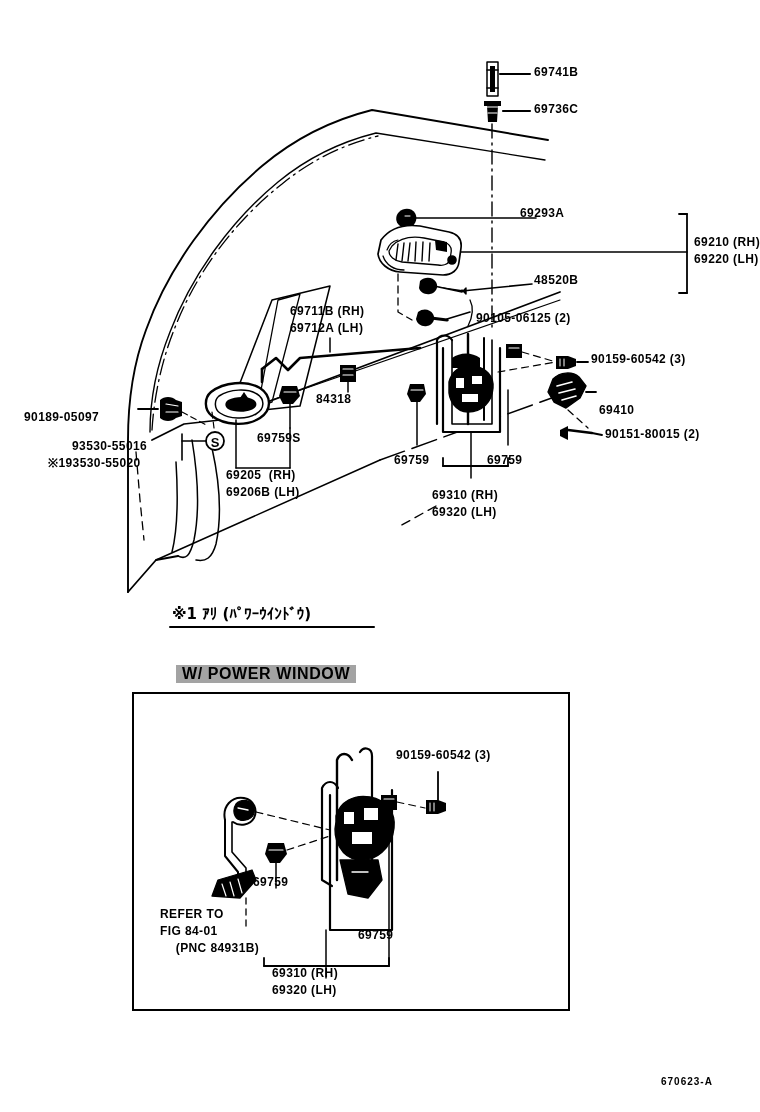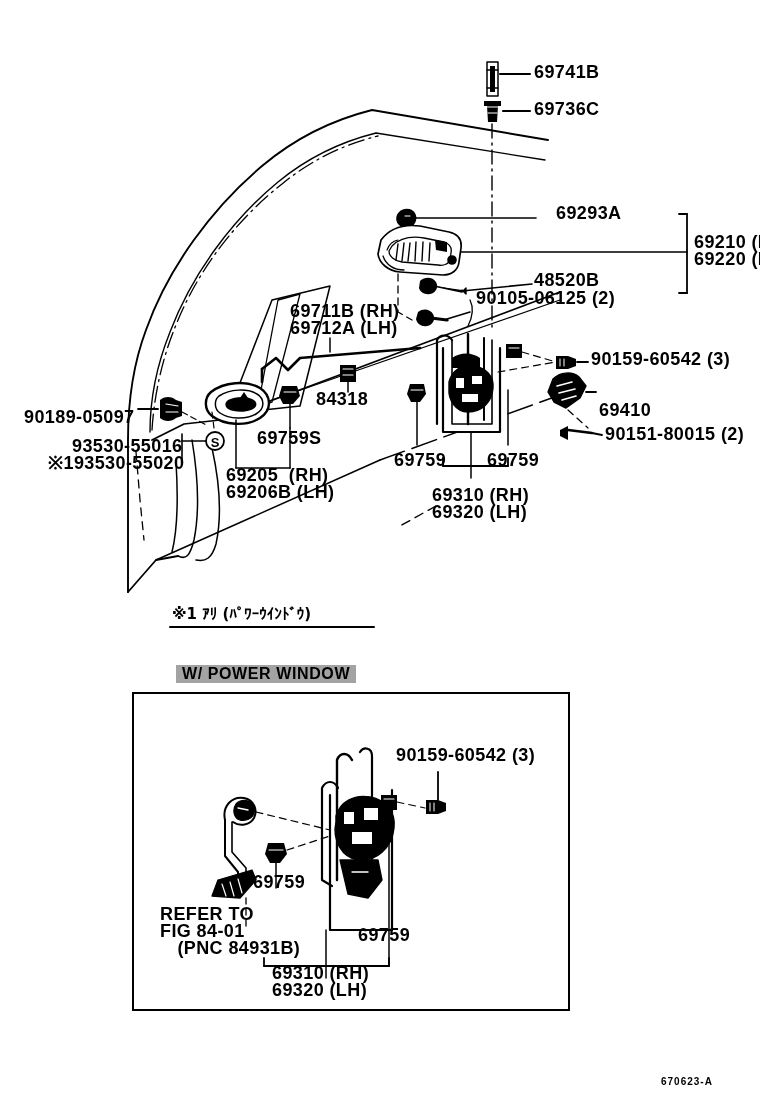--- a/index.html
+++ b/index.html
@@ -1,21 +1,21 @@
 <!DOCTYPE html>
 <html><head>
 <meta charset="utf-8">
 <style>
   html,body{margin:0;padding:0;background:#fff;}
   body{width:760px;height:1112px;position:relative;overflow:hidden;
        font-family:"Liberation Sans",sans-serif;color:#000;}
   #root{position:absolute;inset:0;}
   svg.art{position:absolute;left:0;top:0;width:760px;height:1112px;overflow:visible;}
   .lbl{position:absolute;font-family:"Liberation Sans",sans-serif;
-       font-weight:bold;font-size:18px;letter-spacing:0.4px;white-space:pre;line-height:17px;}
+       font-weight:bold;font-size:12px;letter-spacing:0.4px;white-space:pre;line-height:17px;}
   .lbl.jp{font-family:"DejaVu Sans",sans-serif;font-size:15px;letter-spacing:0px;}
   .lbl.figcode{font-size:10px;letter-spacing:1px;}
   .boxtitle{position:absolute;font-weight:bold;font-size:16px;letter-spacing:0.6px;white-space:pre;}
   .panelbox{position:absolute;border:2.5px solid #000;background:transparent;}
 </style>
 </head>
 <body>
 
 <div id="root">
 
@@ -293,25 +293,25 @@
 
     </g>
   </svg>
 
   <div class="panelbox" style="left:132px;top:692px;width:434px;height:315px;"></div>
   <div class="boxtitle" style="left:176px;top:665px;background:#a3a3a3;padding:0 6px;">W/ POWER WINDOW</div>
 
   <div class="lbl" style="left:534px;top:64px;">69741B</div>
   <div class="lbl" style="left:534px;top:101px;">69736C</div>
 
-  <div class="lbl" style="left:556px;top:205px;">69293A</div>
+  <div class="lbl" style="left:520px;top:205px;">69293A</div>
   <div class="lbl" style="left:694px;top:234px;">69210 (RH)</div>
   <div class="lbl" style="left:694px;top:251px;">69220 (LH)</div>
   <div class="lbl" style="left:534px;top:272px;">48520B</div>
-  <div class="lbl" style="left:476px;top:290px;text-align:right;">90105-06125 (2)</div>
+  <div class="lbl" style="left:476px;top:310px;text-align:right;">90105-06125 (2)</div>
 
   <div class="lbl" style="left:290px;top:303px;">69711B (RH)</div>
   <div class="lbl" style="left:290px;top:320px;">69712A (LH)</div>
   <div class="lbl" style="left:316px;top:391px;">84318</div>
   <div class="lbl" style="left:257px;top:430px;">69759S</div>
 
   <div class="lbl" style="left:24px;top:409px;">90189-05097</div>
   <div class="lbl" style="left:72px;top:438px;">93530-55016</div>
   <div class="lbl" style="left:48px;top:455px;">※193530-55020</div>
 

